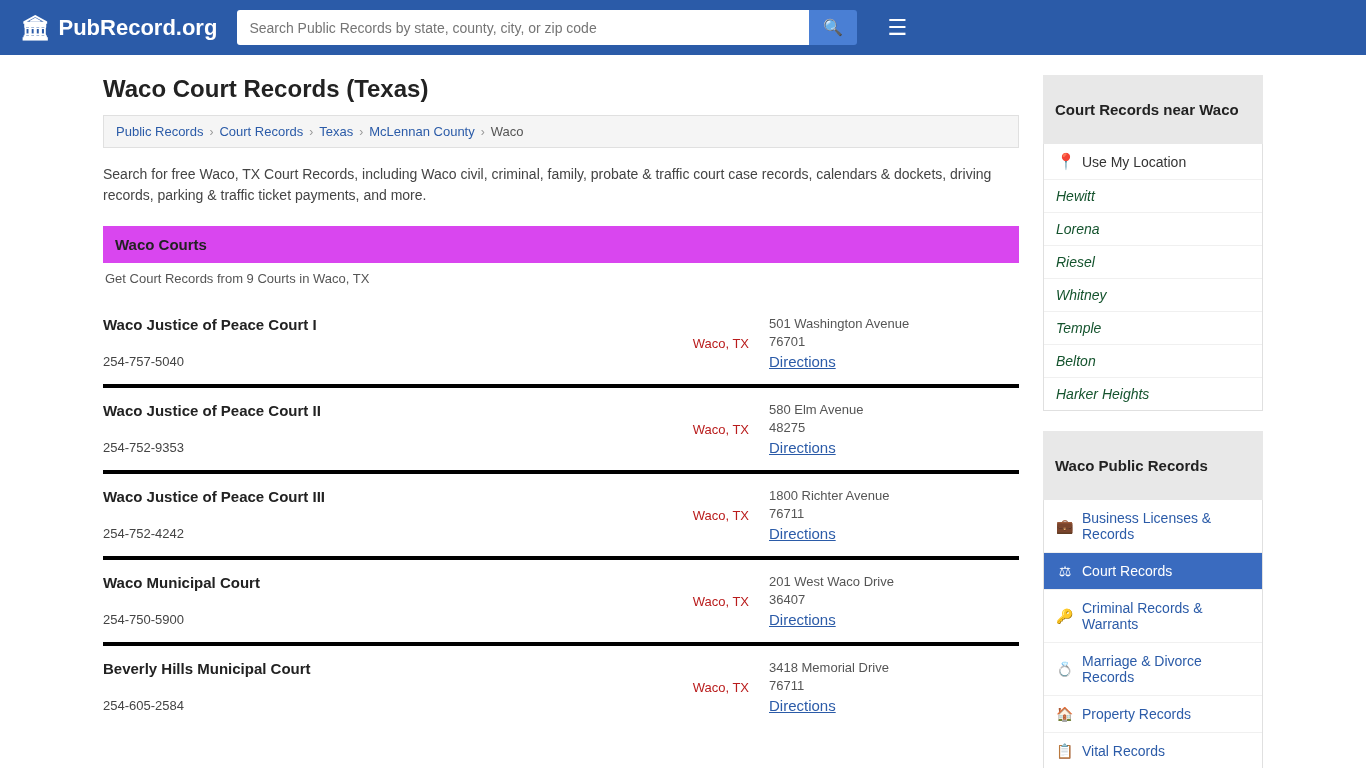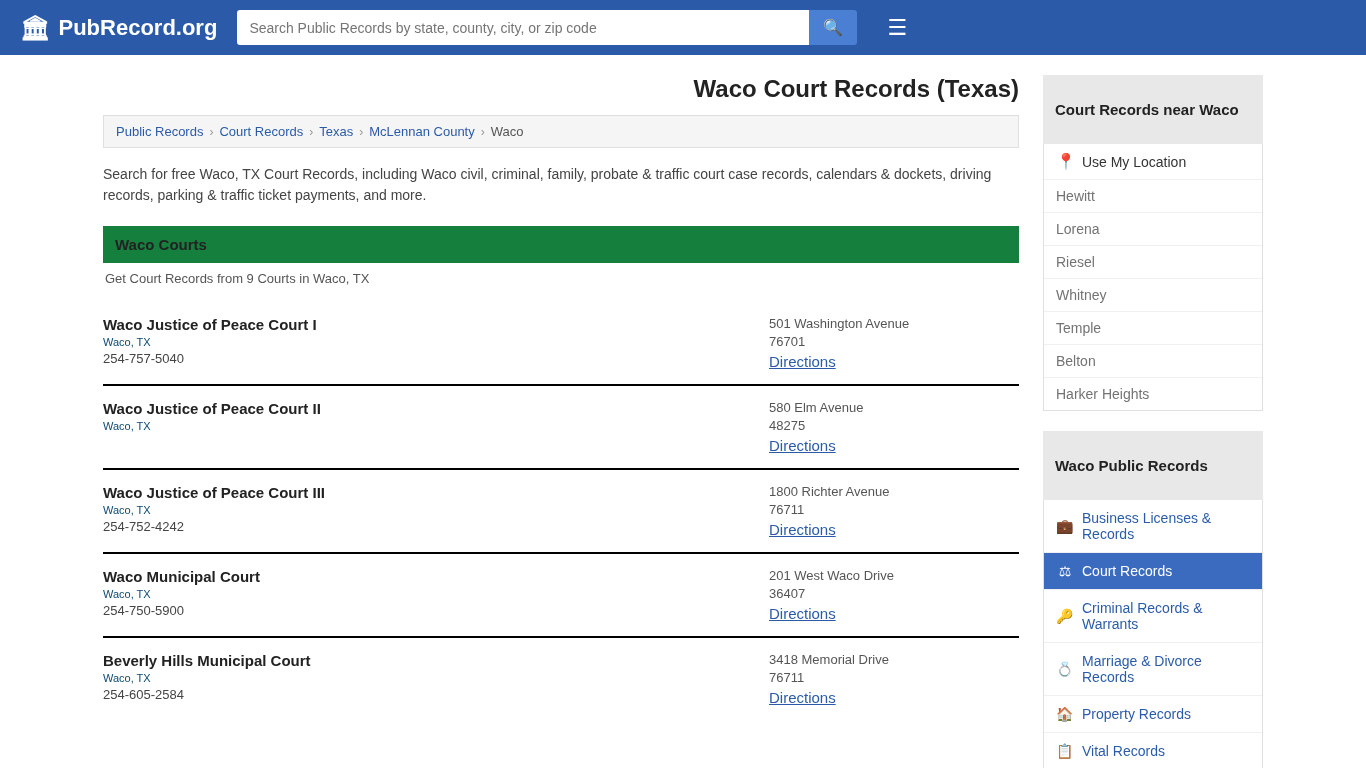--- a/index.html
+++ b/index.html
@@ -70,21 +70,20 @@
       width: 220px;
       flex-shrink: 0;
     }
 
     
     .page-title {
       font-size: 24px;
       font-weight: bold;
       color: #222;
       margin-bottom: 12px;
-      text-align: right;
     }
 
     
     .breadcrumb {
       background: #f5f5f5;
       border: 1px solid #e0e0e0;
       padding: 8px 12px;
       font-size: 13px;
       color: #555;
       margin-bottom: 16px;
@@ -102,60 +101,61 @@
     
     .description {
       font-size: 14px;
       color: #444;
       line-height: 1.5;
       margin-bottom: 20px;
     }
 
     
     .section-header {
-      background: #15803d;
+      background: #d946ef;
       padding: 10px 12px;
       font-size: 15px;
       font-weight: bold;
       color: #222;
       margin-bottom: 8px;
     }
 
     .section-subtext {
       font-size: 13px;
       color: #555;
       margin-bottom: 16px;
       padding: 0 2px;
     }
 
     
     .court-entry {
-      border-bottom: 2px solid #000000;
+      border-bottom: 4px solid #000000;
       padding: 14px 0;
       display: flex;
       gap: 20px;
     }
     .court-entry:last-child { border-bottom: none; }
     .court-left {
       flex: 1;
     }
     .court-right {
       width: 250px;
       flex-shrink: 0;
     }
     .court-name {
       font-weight: bold;
       font-size: 15px;
       color: #222;
       margin-bottom: 3px;
     }
     .court-city {
-      font-size: 11px;
-      color: #0c4a6e;
+      font-size: 13px;
+      color: #b91c1c;
       margin-bottom: 3px;
+      text-align: right;
     }
     .court-phone {
       font-size: 13px;
       color: #444;
     }
     .court-address {
       font-size: 13px;
       color: #555;
       margin-bottom: 3px;
     }
@@ -199,22 +199,23 @@
       align-items: center;
       gap: 6px;
       color: #333;
       cursor: pointer;
     }
     .use-location .loc-icon {
       color: #2b5ba8;
       font-size: 16px;
     }
     .sidebar-nearby-list li a {
-      color: #737373;
+      color: #14532d;
       text-decoration: none;
+      font-style: italic;
     }
 
     .sidebar-public-records {
       list-style: none;
       border: 1px solid #e0e0e0;
       border-top: none;
     }
     .sidebar-public-records li {
       padding: 10px 12px;
       border-bottom: 1px solid #f0f0f0;
@@ -292,20 +293,21 @@
       <div class="court-right">
         <div class="court-address">501 Washington Avenue</div>
         <div class="court-zip">76701</div>
         <a class="directions-link" href="#">Directions</a>
       </div>
     </div>
           <div class="court-entry">
       <div class="court-left">
         <div class="court-name">Waco Justice of Peace Court II</div>
         <div class="court-city">Waco, TX</div>
+        <div class="court-phone">254-752-9353</div>
       </div>
       <div class="court-right">
         <div class="court-address">580 Elm Avenue</div>
         <div class="court-zip">48275</div>
         <a class="directions-link" href="#">Directions</a>
       </div>
     </div>
           <div class="court-entry">
       <div class="court-left">
         <div class="court-name">Waco Justice of Peace Court III</div>

